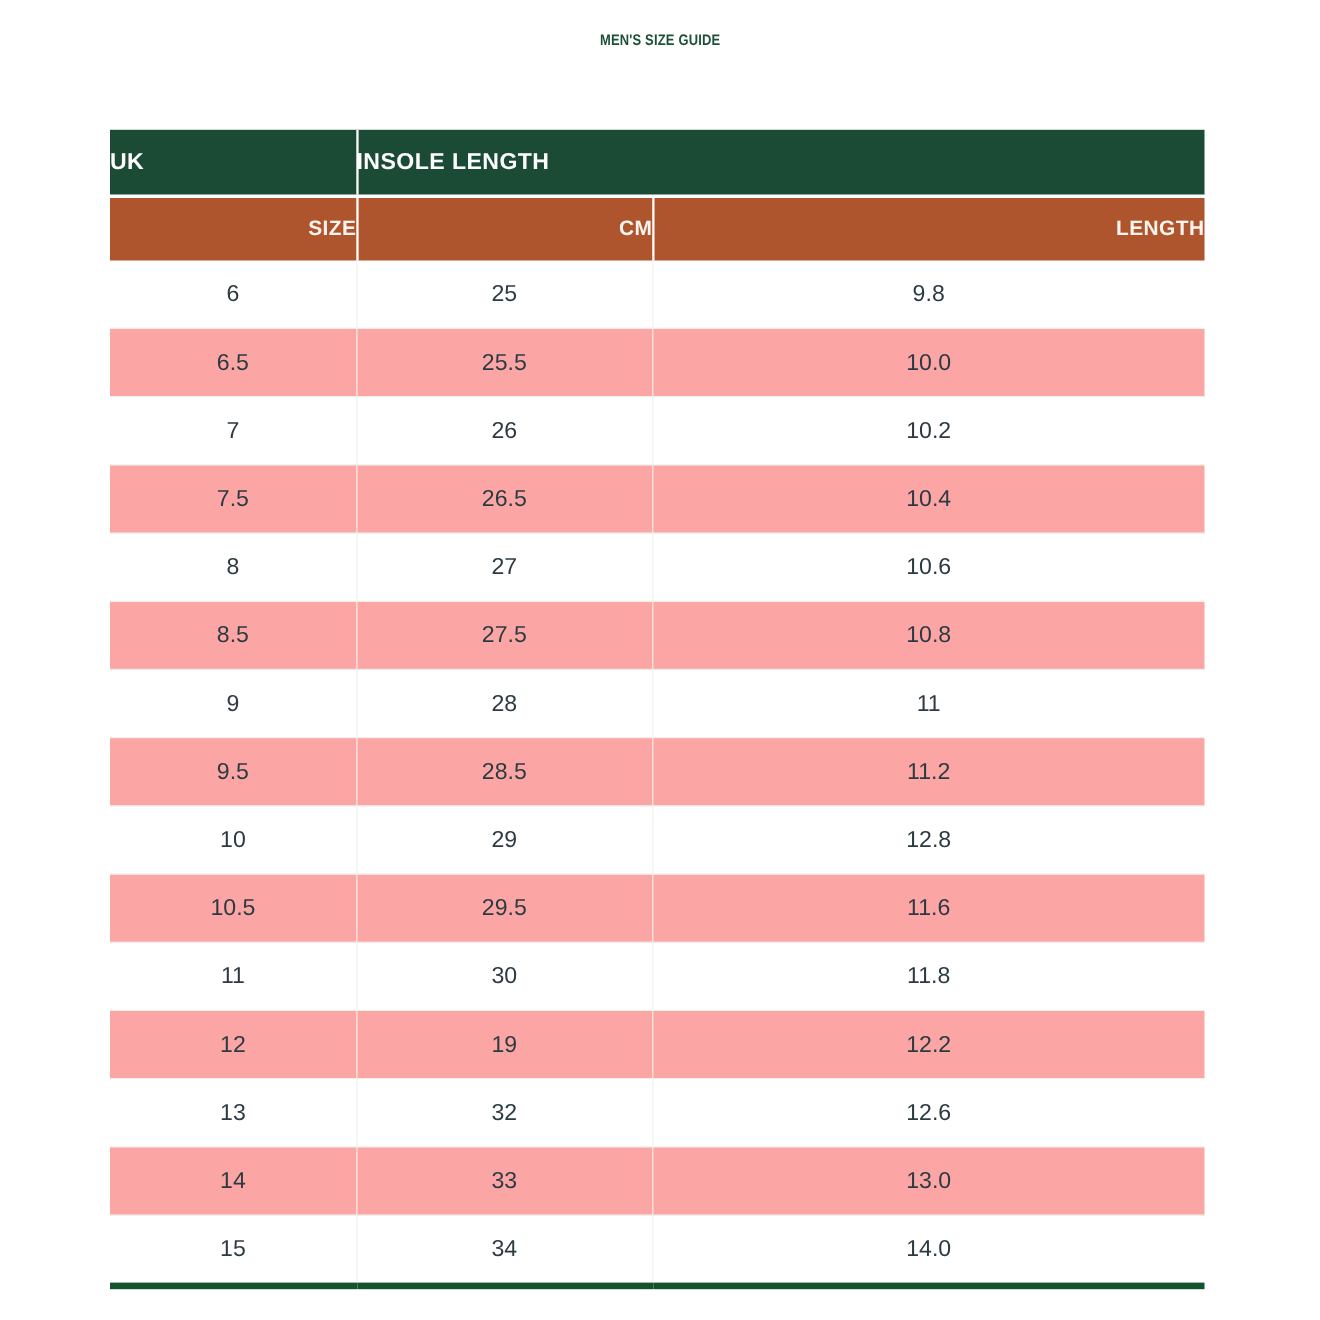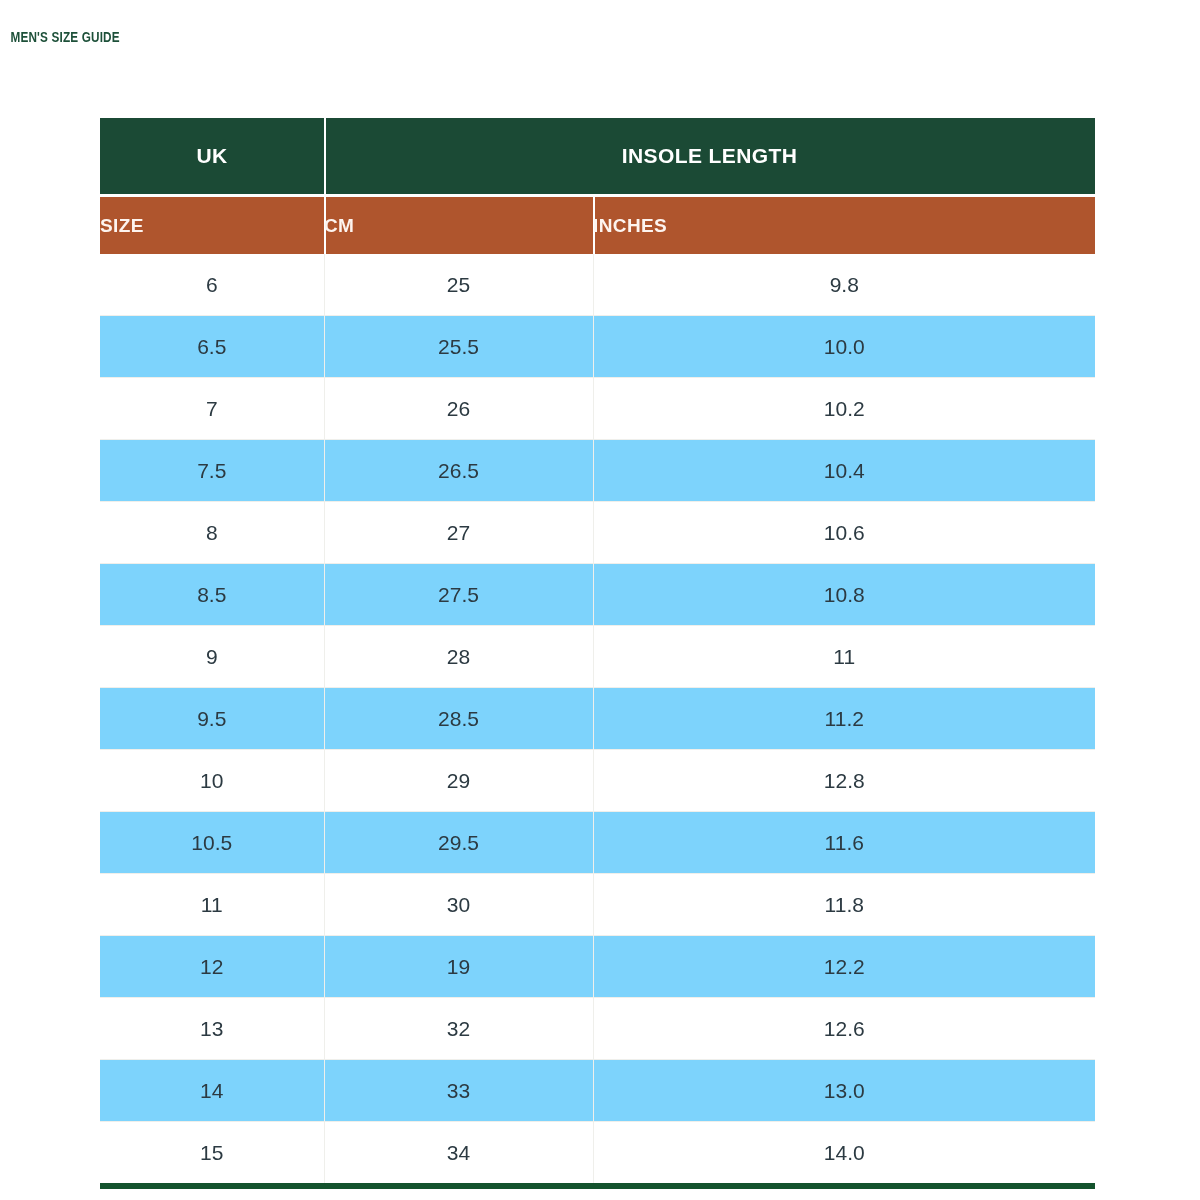--- a/index.html
+++ b/index.html
@@ -22,20 +22,21 @@
     height: 1200px;
     box-sizing: border-box;
   }
 
   
   .title-wrap {
     position: absolute;
     top: 28px;
     left: 0;
     width: 1200px;
+    text-align: center;
   }
   .page-title {
     display: inline-block;
     font-family: "Liberation Sans", sans-serif;
     font-size: 14px;
     font-weight: bold;
     letter-spacing: 0.2px;
     color: #1d5039;
     transform: scaleX(0.84);
     transform-origin: center;
@@ -57,23 +58,23 @@
   table.size-table col.c-cm    { width: 269px; }
   table.size-table col.c-in    { width: 502px; }
 
   
   tr.head-green > th {
     background: #1b4a35;
     color: #ffffff;
     font-size: 21px;
     font-weight: bold;
     letter-spacing: 0.4px;
-    height: 76px;
-    padding: 0;
-    text-align: center;
+    height: 59px;
+    padding: 0;
+    text-align: left;
     vertical-align: middle;
     border: none;
     margin-top: 25px;
   }
   tr.head-green > th.sep-left {
     box-shadow: inset 2px 0 0 #ffffff;
   }
 
   
   tr.head-rule > td {
@@ -85,21 +86,21 @@
 
   
   tr.head-orange > th {
     background: #af552d;
     color: #fdf4ef;
     font-size: 19px;
     font-weight: bold;
     letter-spacing: 0.4px;
     height: 57px;
     padding: 0;
-    text-align: left;
+    text-align: right;
     vertical-align: middle;
     border: none;
     box-shadow: inset 2px 0 0 #ffffff;
   }
   tr.head-orange > th.first {
     box-shadow: none;
   }
 
   
   tbody tr.data-row > td {
@@ -112,21 +113,21 @@
     color: #2c3a42;
     background: #ffffff;
     border-bottom: 1px solid #efefeb;
     border-right: 1px solid #efefeb;
   }
   tbody tr.data-row > td:last-child {
     border-right: none;
     margin-left: 41px;
   }
   tbody tr.data-row.alt > td {
-    background: #7dd3fc;
+    background: #fca5a5;
   }
   tbody tr.data-row:last-child > td {
     border-bottom: 6px solid #14532d;
   }
 </style>
 </head>
 <body>
 
 <div class="page">
 
@@ -150,21 +151,21 @@
 
         <tr class="head-rule">
           <td></td>
           <td></td>
           <td></td>
         </tr>
 
         <tr class="head-orange">
           <th class="first">SIZE</th>
           <th>CM</th>
-          <th>INCHES</th>
+          <th>LENGTH</th>
         </tr>
       </thead>
 
       <tbody>
         <tr class="data-row">
           <td>6</td>
           <td>25</td>
           <td>9.8</td>
         </tr>
         <tr class="data-row alt">

